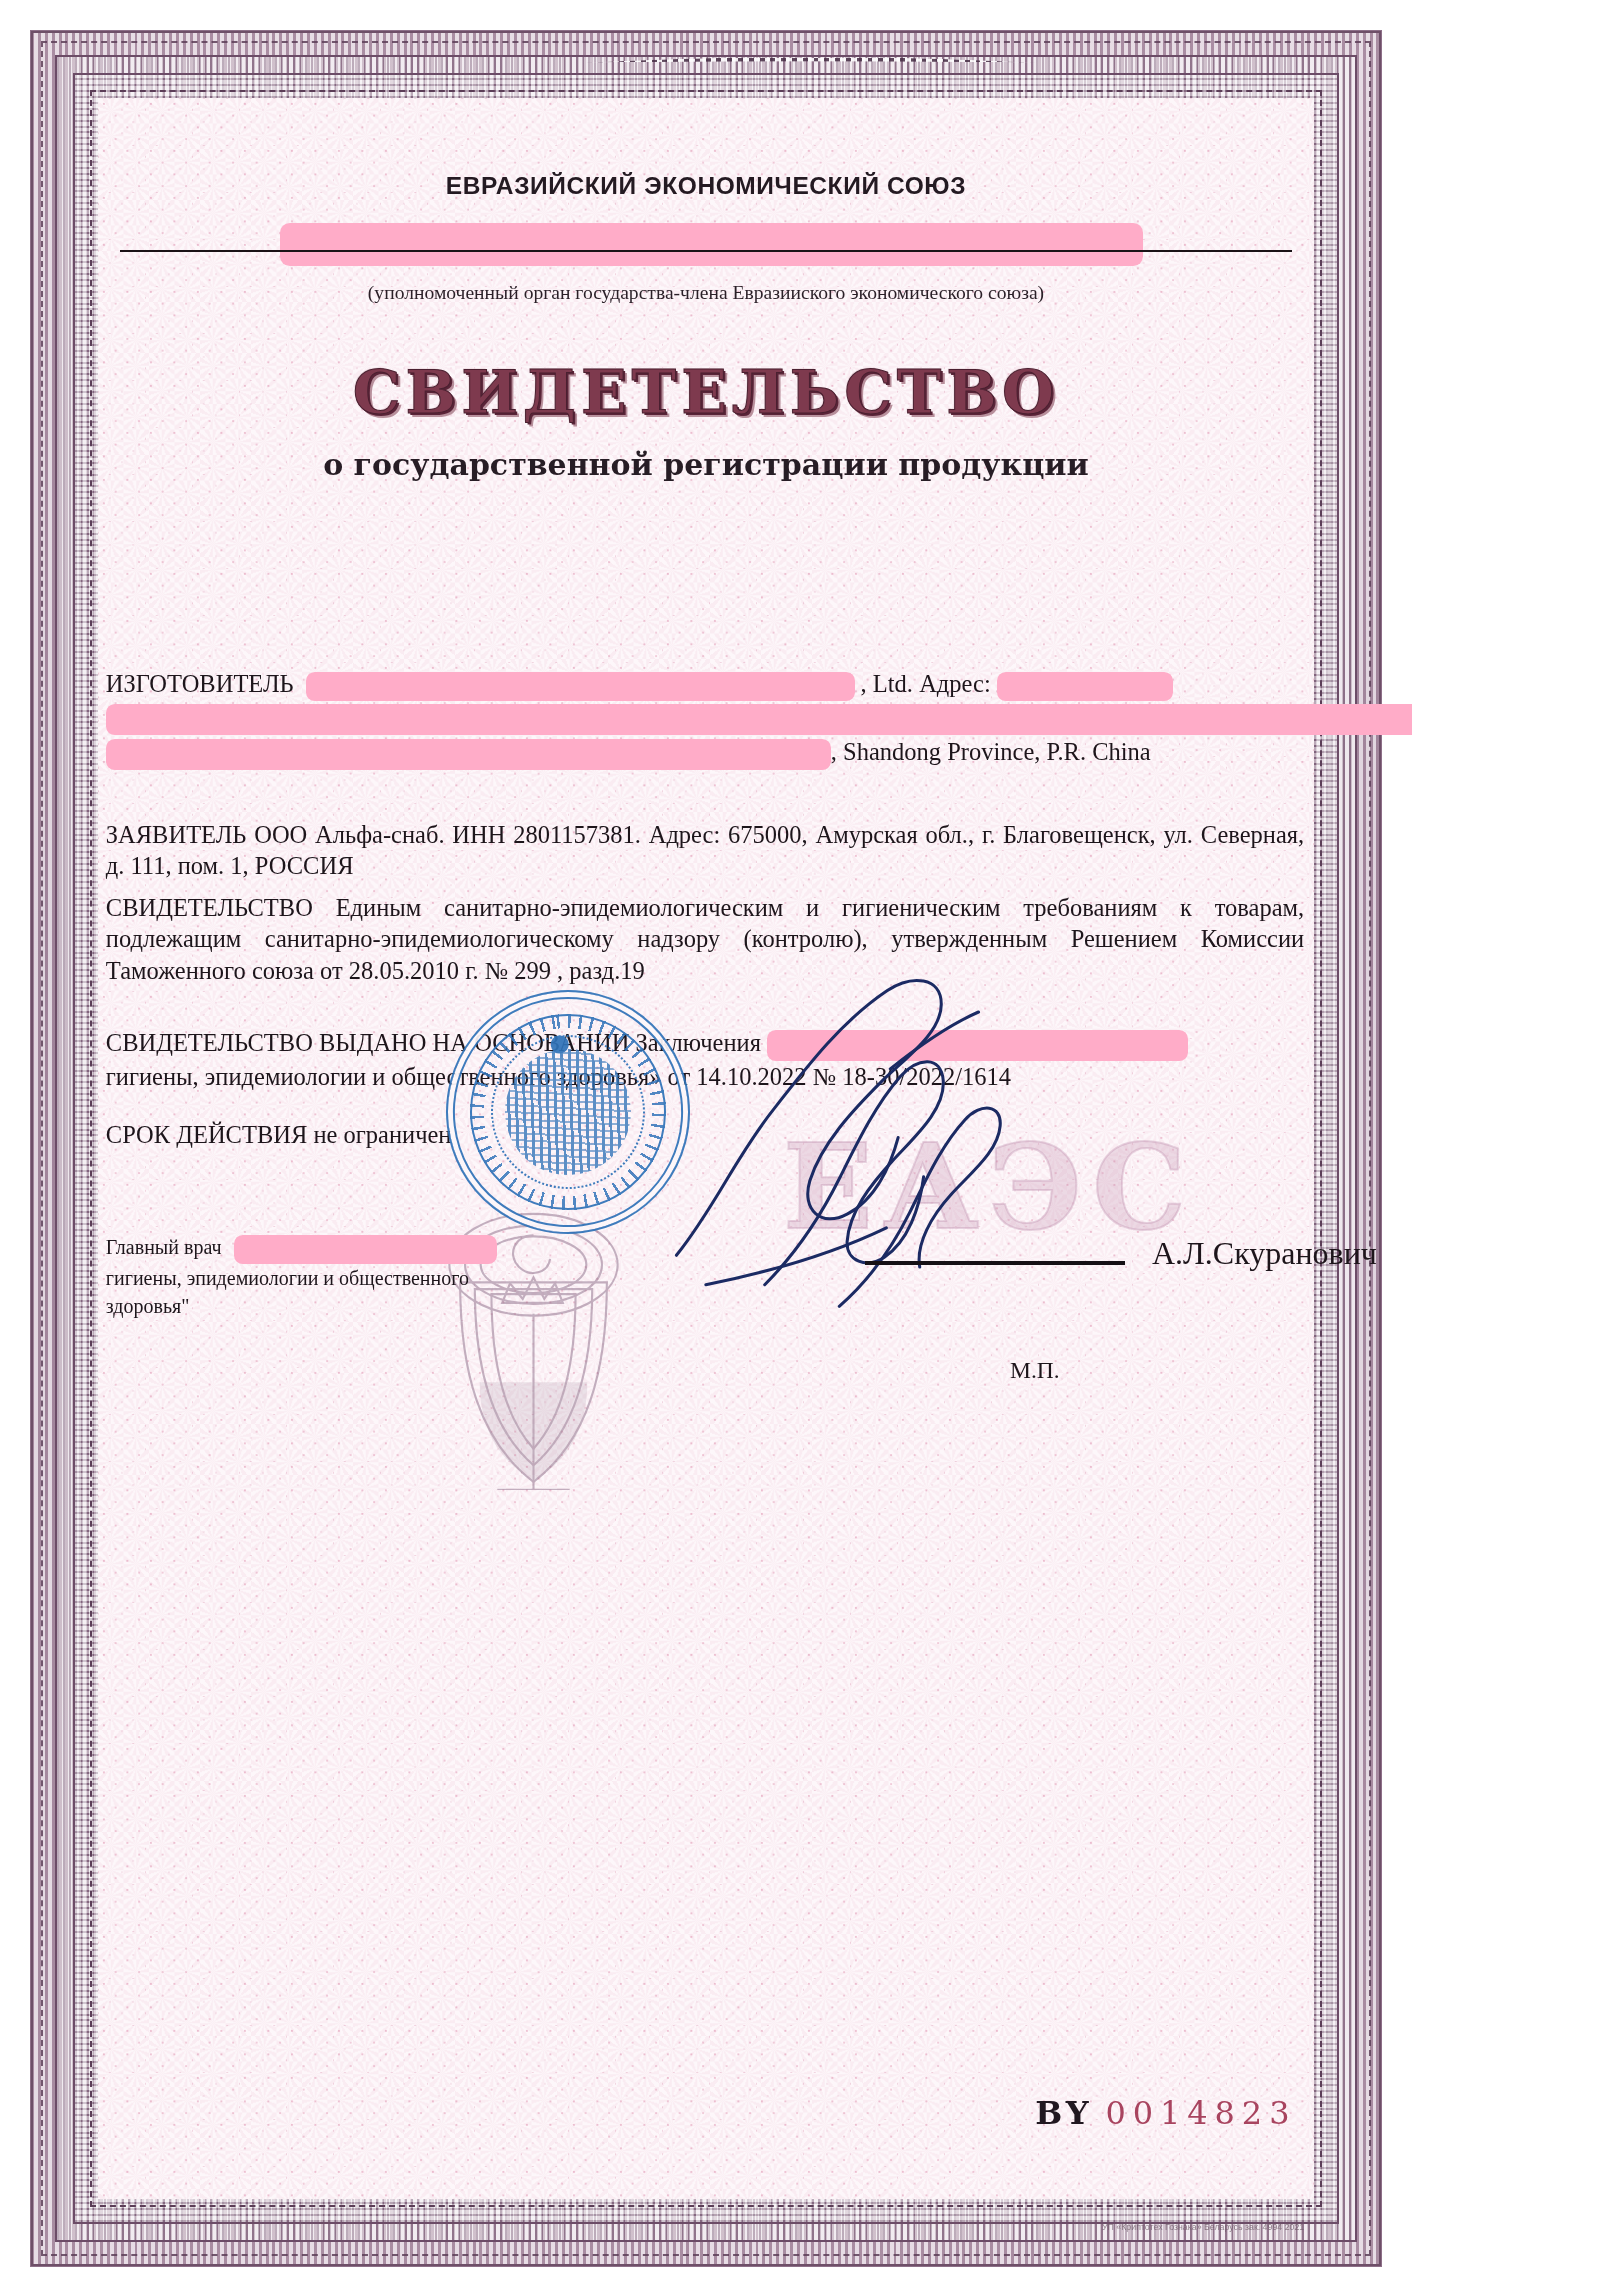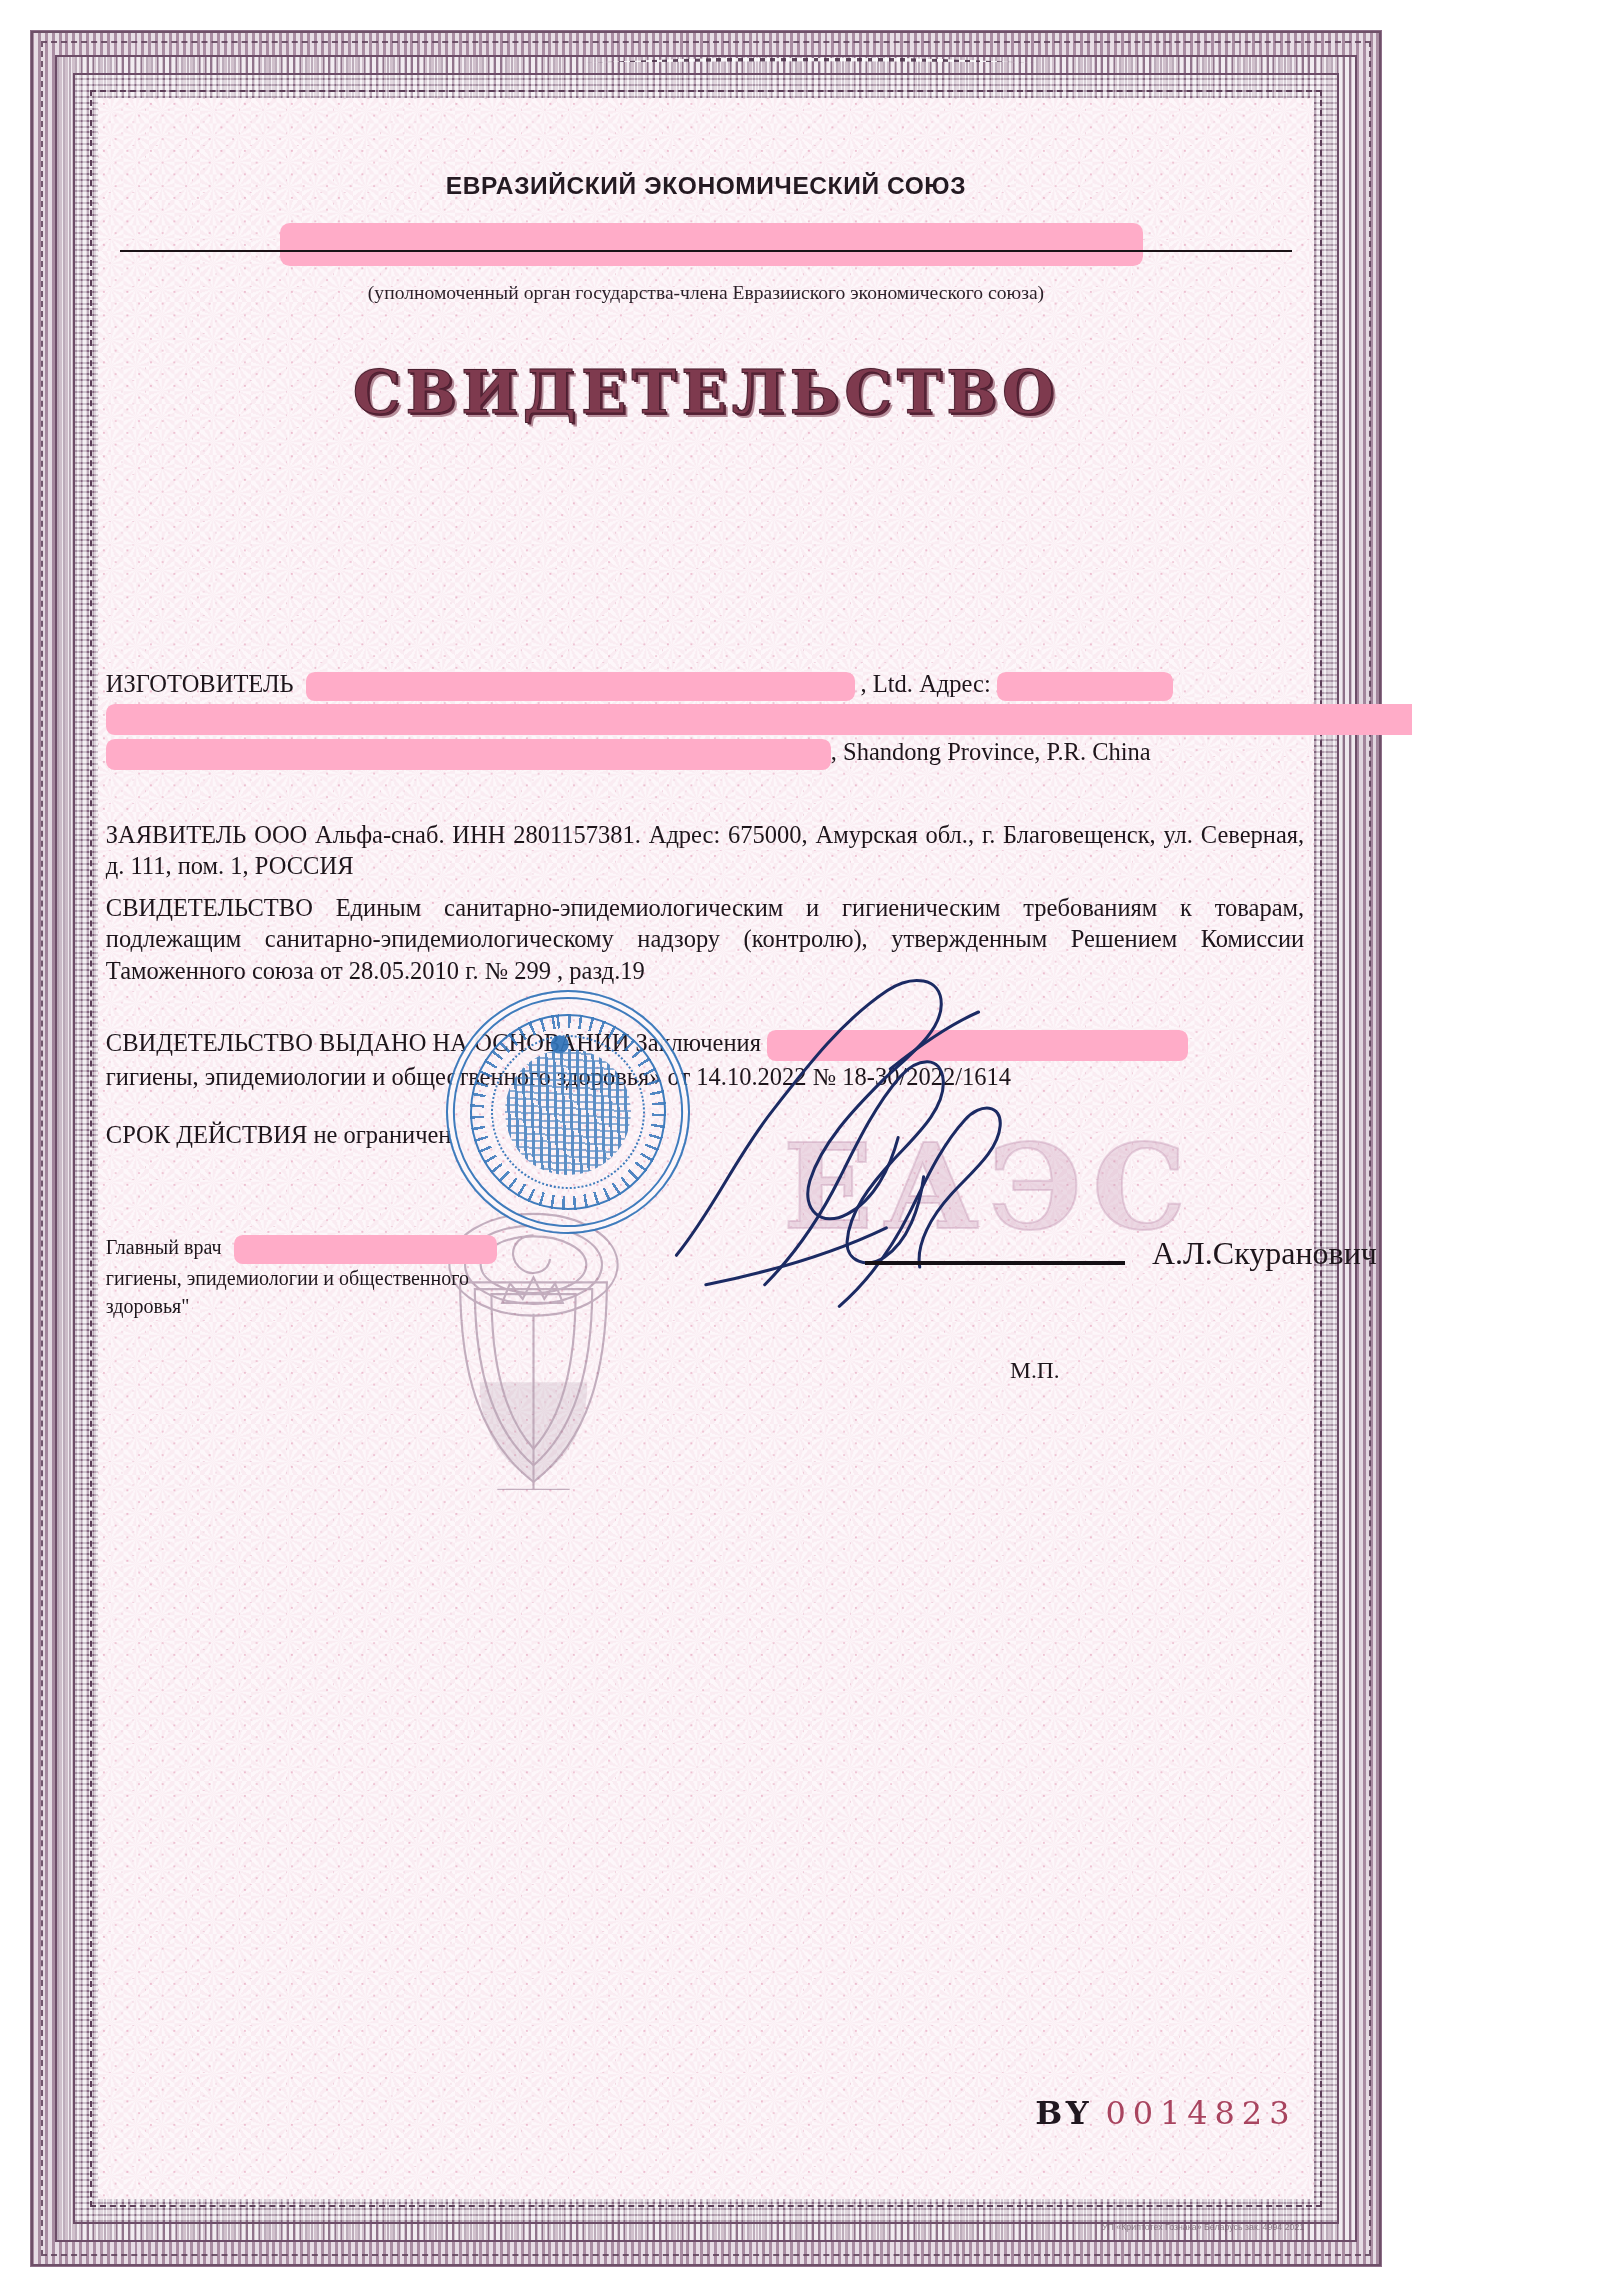--- a/index.html
+++ b/index.html
@@ -245,20 +245,21 @@
 
   <div class="content">
 
     <div class="eaeu-head">ЕВРАЗИЙСКИЙ ЭКОНОМИЧЕСКИЙ СОЮЗ</div>
 
     <div class="rd-abs" style="left:182px;top:125px;width:863px;height:43px;"></div>
     <div class="org-line"></div>
     <div class="org-caption">(уполномоченный орган государства-члена Евразииского экономического союза)</div>
 
     <div class="big-title">СВИДЕТЕЛЬСТВО</div>
+    <div class="sub-title">о государственной регистрации продукции</div>
 
     <div class="watermark">ЕАЭС</div>
 
 
     <div class="body-block b-maker">
       <div style="position:relative;">
         <span class="lbl">ИЗГОТОВИТЕЛЬ</span>
         <span class="rd" style="width:549px;height:29px;margin:0 5.9px;"></span><span>, Ltd.</span>
         <span>Адрес:</span>
         <span class="rd" style="width:176px;height:29px;"></span>

